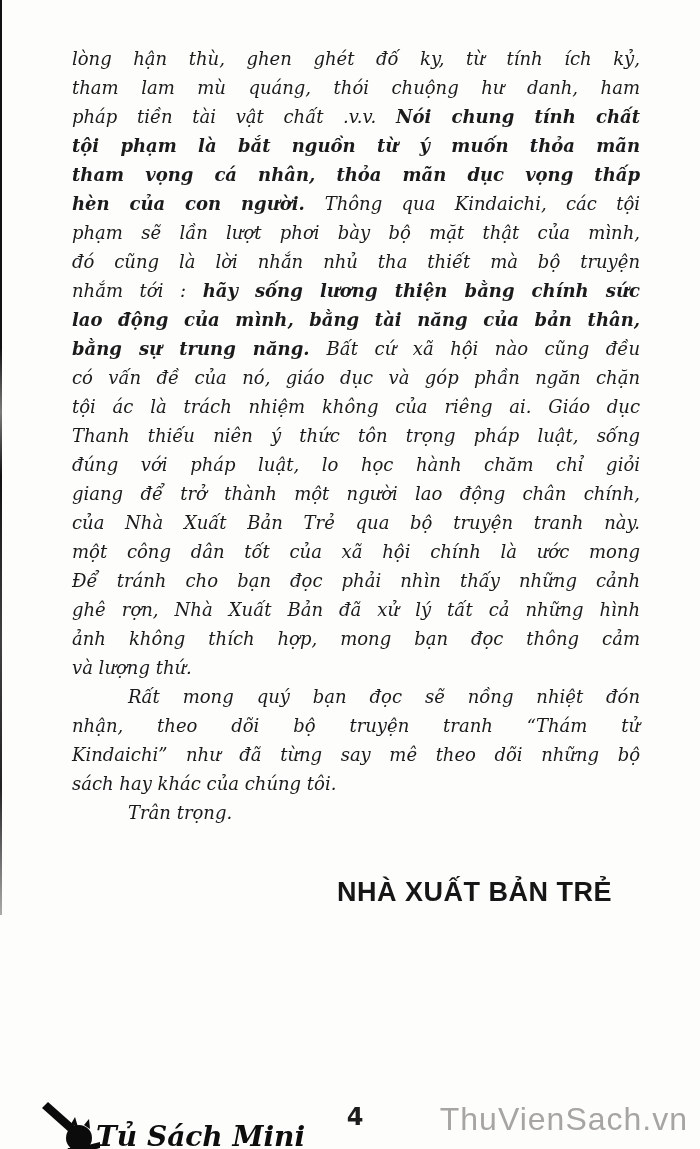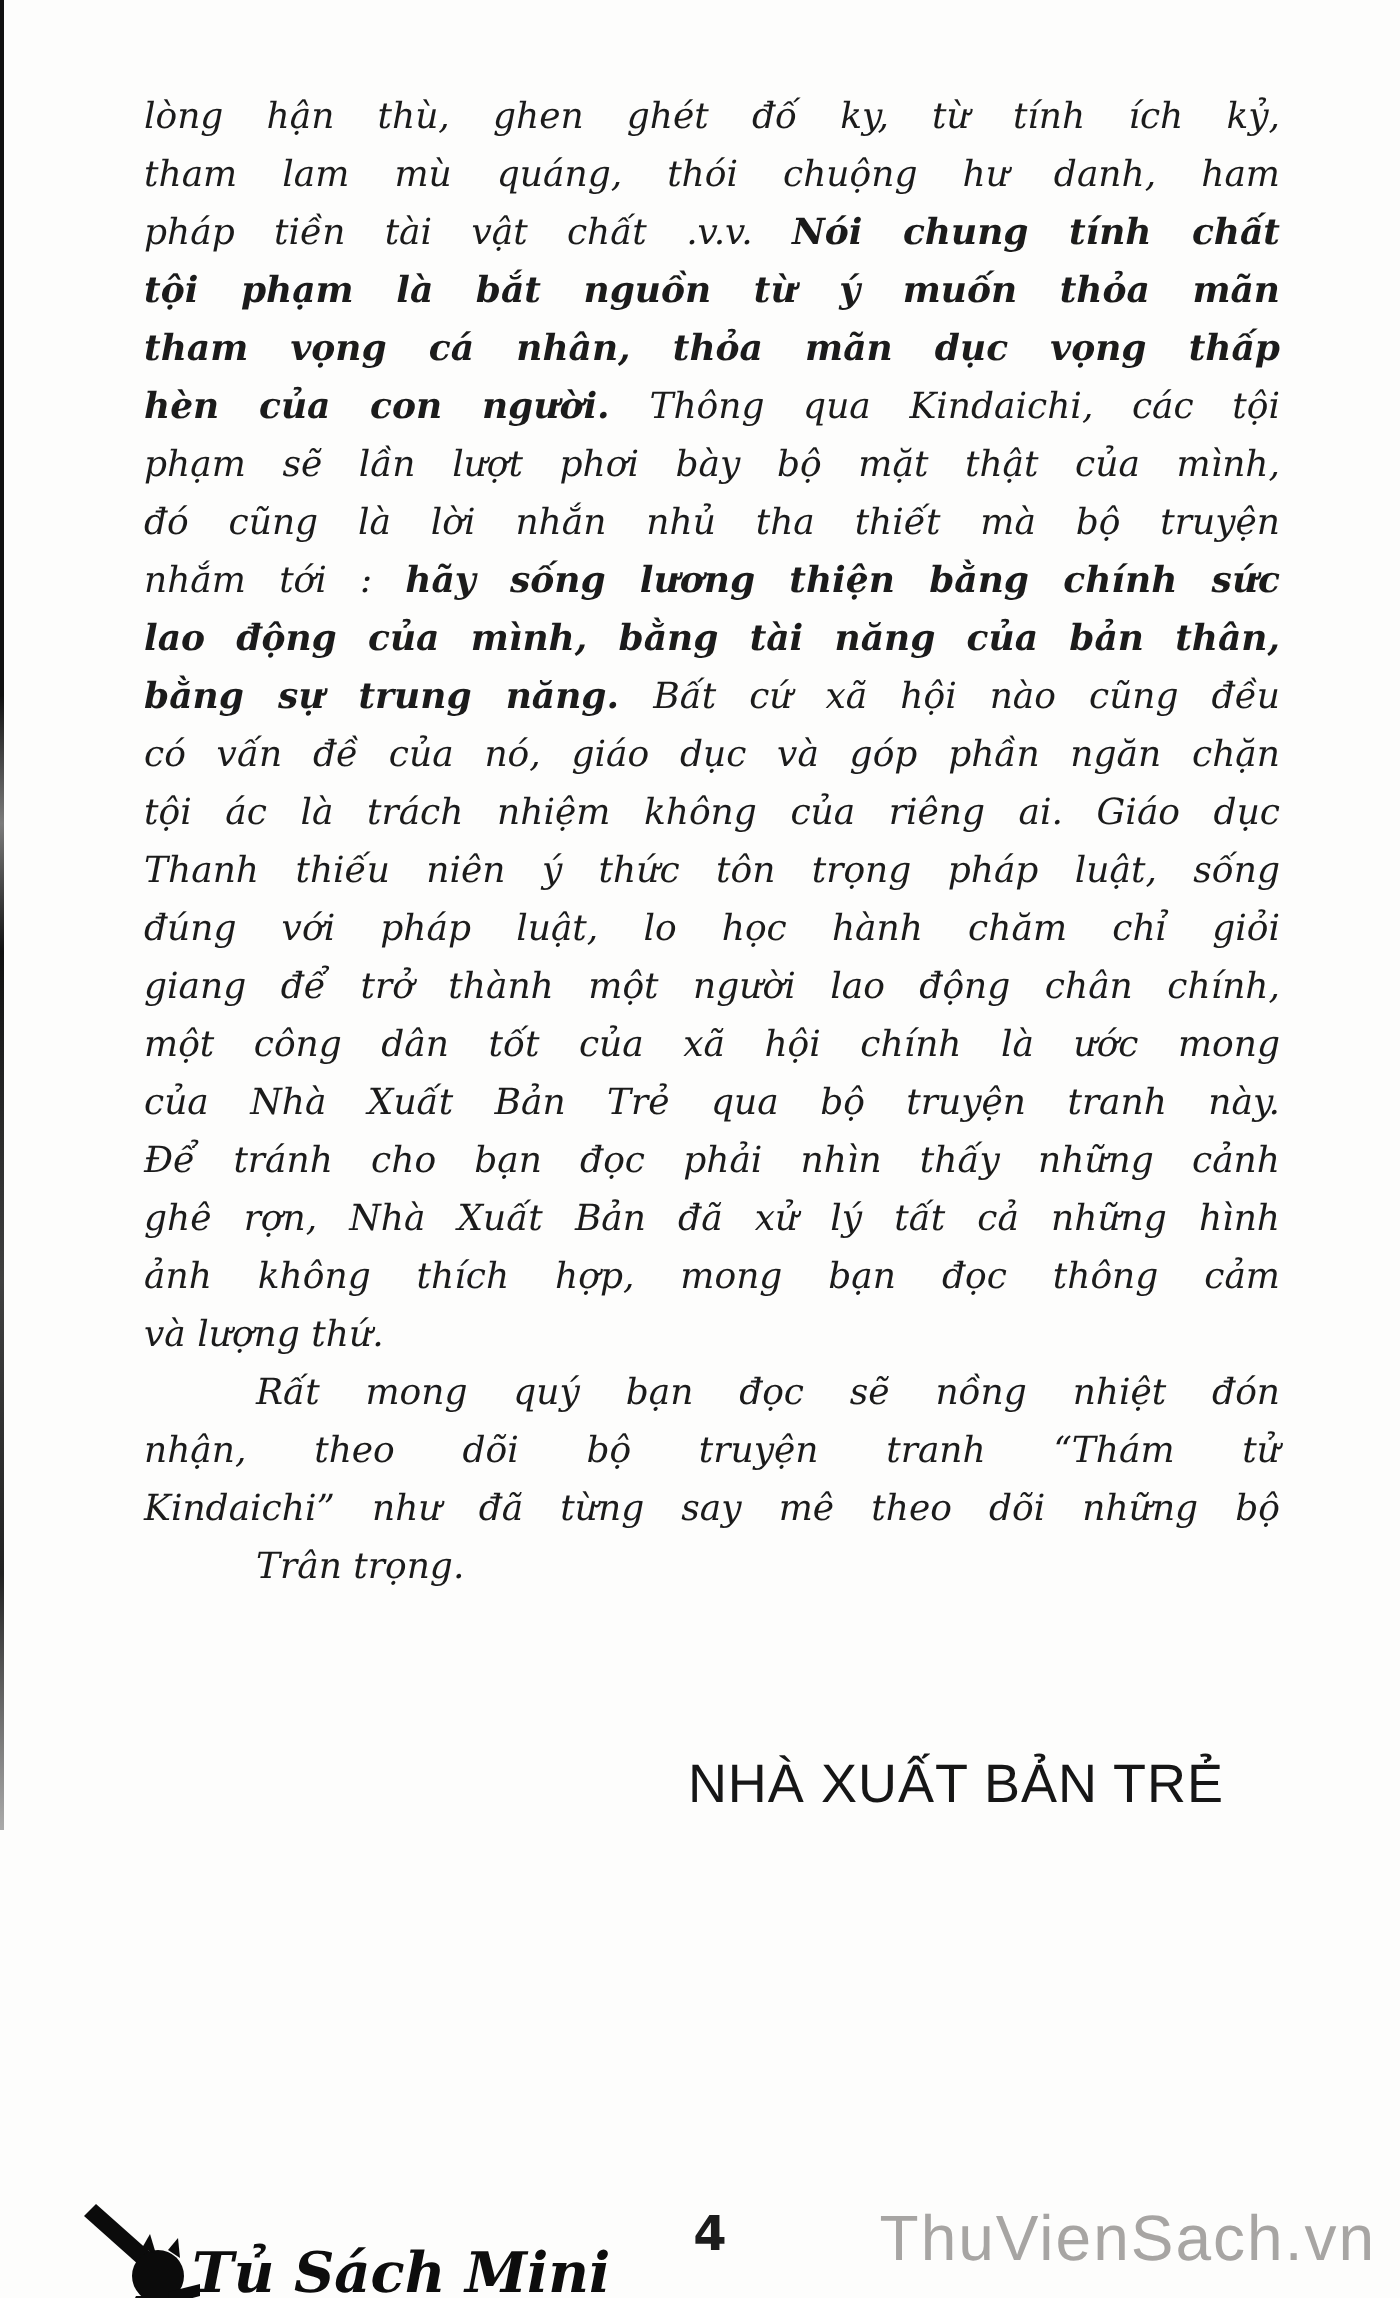--- a/index.html
+++ b/index.html
@@ -26,21 +26,21 @@
     white-space:normal;
     text-align:left;
   }
   .line.just{text-align:justify;text-align-last:justify;}
   .line.ind{padding-left:56px;}
   .line .b{font-weight:bold;}
   .signature{
     position:absolute;top:877px;left:0;width:612px;
     text-align:right;
     font-family:"Liberation Sans", sans-serif;
-    font-weight:normal;font-size:27px;color:#161616;
+    font-weight:bold;font-size:27px;color:#161616;
     letter-spacing:.5px;
   }
   .footer-logo{
     position:absolute;left:38px;top:1096px;width:270px;height:100px;font-style:italic;
   }
   .mascot{position:absolute;left:0;top:2px;width:62px;height:96px;}
   .logo-title{
     position:absolute;left:58px;top:24px;
     font-family:"DejaVu Serif", serif;font-weight:bold;
     font-size:28px;color:#0d0d0d;white-space:nowrap;
@@ -76,29 +76,30 @@
     <div class="line just"><span>phạm sẽ lần lượt phơi bày bộ mặt thật của mình,</span></div>
     <div class="line just"><span>đó cũng là lời nhắn nhủ tha thiết mà bộ truyện</span></div>
     <div class="line just"><span>nhắm tới : </span><span class="b">hãy sống lương thiện bằng chính sức</span></div>
     <div class="line just"><span class="b">lao động của mình, bằng tài năng của bản thân,</span></div>
     <div class="line just"><span class="b">bằng sự trung năng. </span><span>Bất cứ xã hội nào cũng đều</span></div>
     <div class="line just"><span>có vấn đề của nó, giáo dục và góp phần ngăn chặn</span></div>
     <div class="line just"><span>tội ác là trách nhiệm không của riêng ai. Giáo dục</span></div>
     <div class="line just"><span>Thanh thiếu niên ý thức tôn trọng pháp luật, sống</span></div>
     <div class="line just"><span>đúng với pháp luật, lo học hành chăm chỉ giỏi</span></div>
     <div class="line just"><span>giang để trở thành một người lao động chân chính,</span></div>
+    <div class="line just"><span>của Nhà Xuất Bản Trẻ qua bộ truyện tranh này.</span></div>
     <div class="line just"><span>một công dân tốt của xã hội chính là ước mong</span></div>
-    <div class="line just"><span>của Nhà Xuất Bản Trẻ qua bộ truyện tranh này.</span></div>
     <div class="line just"><span>Để tránh cho bạn đọc phải nhìn thấy những cảnh</span></div>
     <div class="line just"><span>ghê rợn, Nhà Xuất Bản đã xử lý tất cả những hình</span></div>
     <div class="line just"><span>ảnh không thích hợp, mong bạn đọc thông cảm</span></div>
     <div class="line"><span>và lượng thứ.</span></div>
     <div class="line just ind"><span>Rất mong quý bạn đọc sẽ nồng nhiệt đón</span></div>
     <div class="line just"><span>nhận, theo dõi bộ truyện tranh “Thám tử</span></div>
     <div class="line just"><span>Kindaichi” như đã từng say mê theo dõi những bộ</span></div>
+    <div class="line"><span>sách hay khác của chúng tôi.</span></div>
     <div class="line ind"><span>Trân trọng.</span></div>
   </div>
 
 <div class="signature">NHÀ XUẤT BẢN TRẺ</div>
 
 <div class="footer-logo">
   <svg class="mascot" viewBox="0 0 62 96" xmlns="http://www.w3.org/2000/svg">
     <g fill="#0b0b0b" stroke="none">
       <path d="M4 10 L10 4 L46 36 L41 43 Z"></path>
       <rect x="34" y="30" width="12" height="6" transform="rotate(40 40 33)"></rect>

